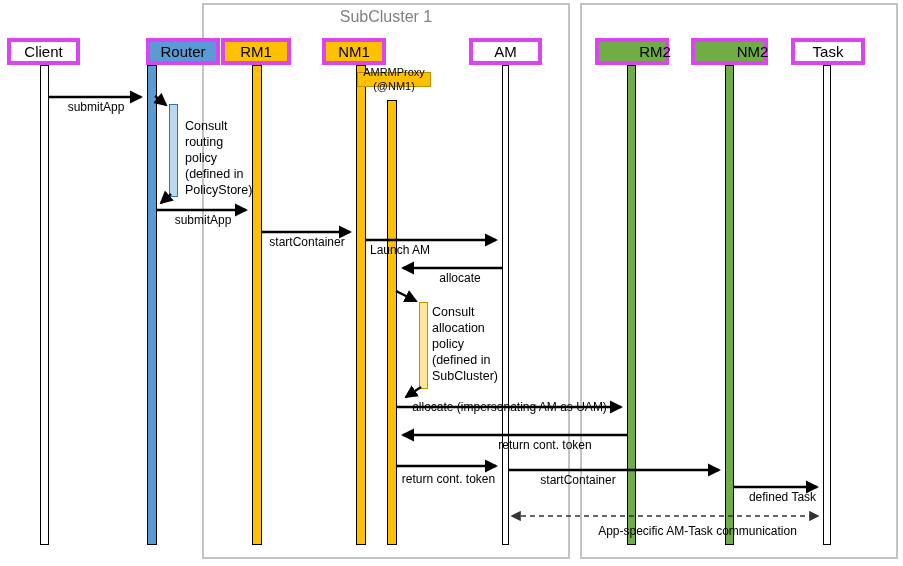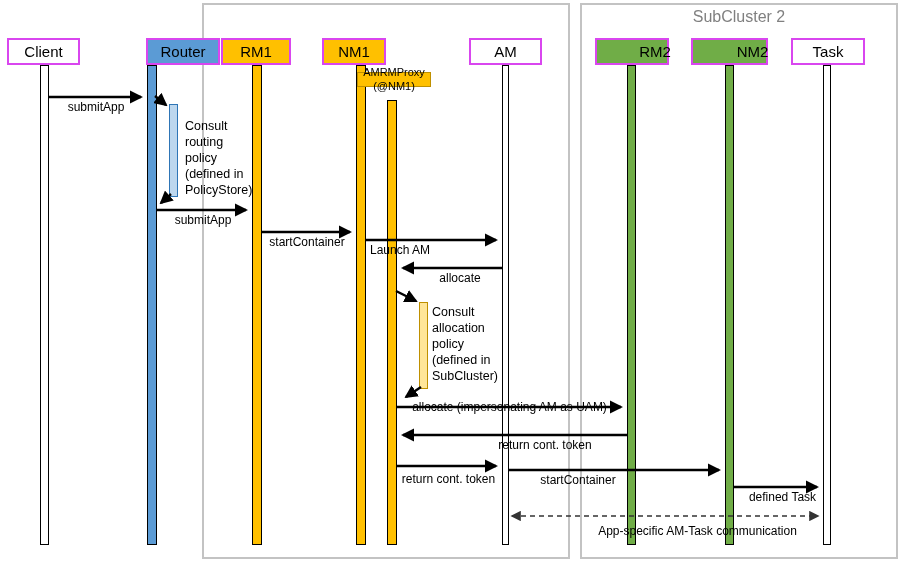--- a/index.html
+++ b/index.html
@@ -2,21 +2,21 @@
 <html><head>
 <meta charset="utf-8">
 <style>
   * { margin:0; padding:0; box-sizing:border-box; }
   body { font-family:"Liberation Sans", sans-serif; background:#fff; }
   .canvas { position:relative; width:903px; height:566px; background:#fff; overflow:hidden; }
 
   .frame { position:absolute; border:2px solid #C3C3C3; background:transparent; z-index:0; }
   .frame-title { position:absolute; font-size:16px; color:#808080; text-align:center; z-index:1; }
 
-  .actor { position:absolute; height:27px; border:2px solid #d946ef; background:#fff;
+  .actor { position:absolute; height:27px; border:4px solid #d946ef; background:#fff;
            display:flex; align-items:center; justify-content:center; font-size:15px; color:#000; z-index:3; }
   .actor.blue   { background:#5B9BD5;margin-left:32px; }
   .actor.orange { background:#FFC000; }
   .actor.green  { background:#70AD47;padding-left:46px; }
 
   .bar { position:absolute; border:1.5px solid #000; background:#fff; z-index:2; }
   .bar.blue   { background:#5B9BD5; }
   .bar.orange { background:#FFC000; }
   .bar.green  { background:#70AD47; }
 
@@ -36,21 +36,21 @@
   .msg.left { text-align:left; }
   .note { position:absolute; font-size:12.5px; line-height:16px; color:#000; z-index:6; }
 </style>
 </head>
 <body>
 
 <div class="canvas">
 
   <div class="frame" style="left:202px;top:3px;width:368px;height:556px;"></div>
   <div class="frame" style="left:580px;top:3px;width:318px;height:556px;"></div>
-  <div class="frame-title" style="left:580px;top:8px;width:318px;">SubCluster 2</div>
+  <div class="frame-title" style="left:202px;top:8px;width:368px;">SubCluster 1</div>
 
   <div class="actor" style="left:7px;top:38px;width:73px;">
     <span>Client</span>
   </div>
   <div class="actor blue" style="left:114px;top:38px;width:74px;">
     <span>Router</span>
   </div>
   <div class="actor orange" style="left:221px;top:38px;width:70px;">
     <span>RM1</span>
   </div>

